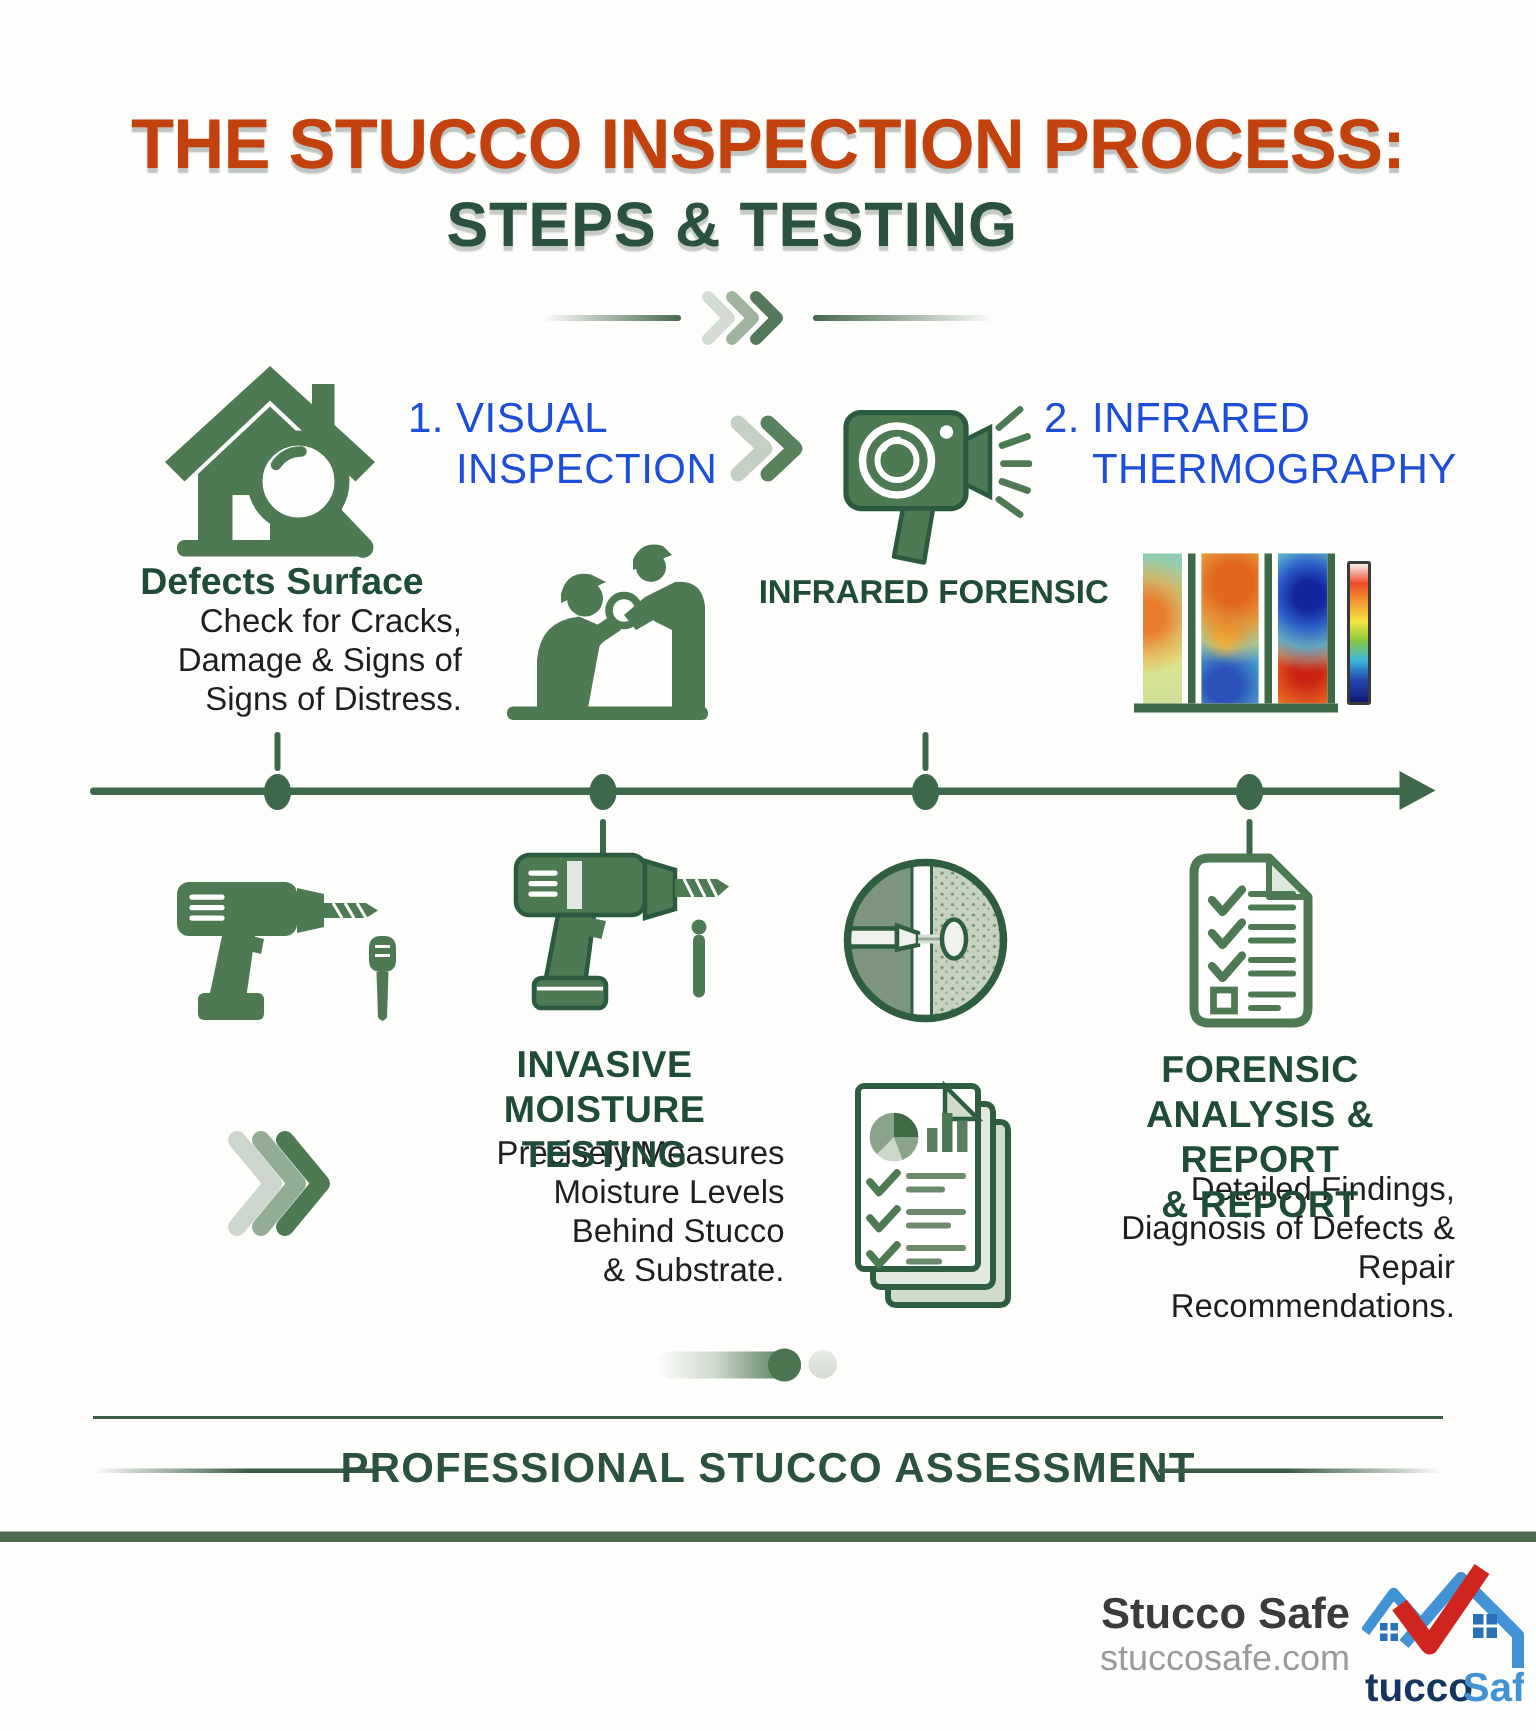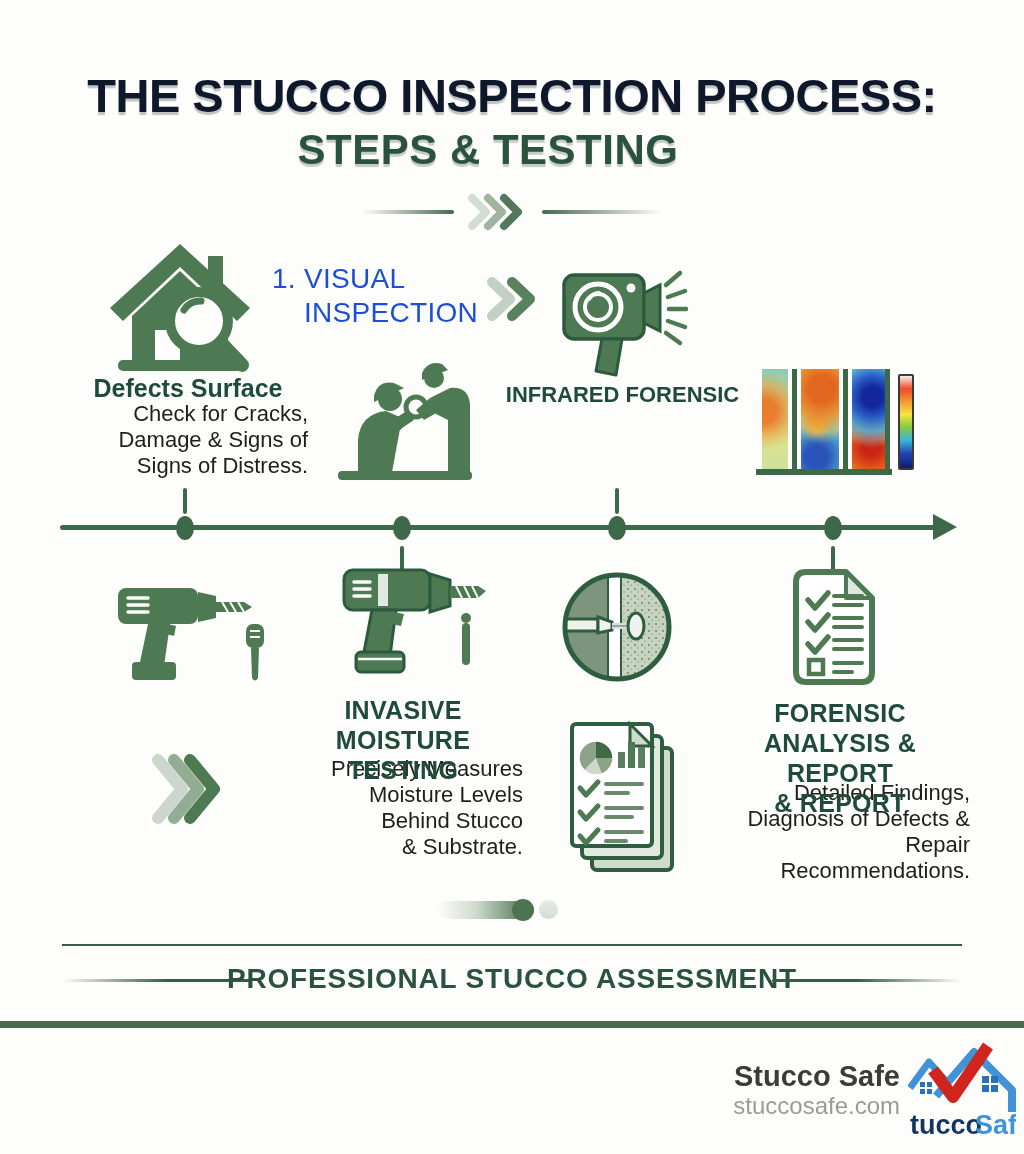--- a/index.html
+++ b/index.html
@@ -6,21 +6,21 @@
   .canvas{
     position:relative;width:1024px;height:1154px;margin:0 auto;
     background:#fdfdfc;overflow:hidden;
     font-family:"Liberation Sans", sans-serif;
   }
   .abs{position:absolute;}
 
   
   .title1{
     left:0;top:68px;width:1024px;text-align:center;
-    font-size:47px;font-weight:bold;letter-spacing:-0.5px;color:#0f172a;
+    font-size:47px;font-weight:bold;letter-spacing:-0.5px;color:#c2410c;
     text-shadow:0 3px 1px rgba(30,50,40,0.28);
   }
   .title2{
     left:0;top:126px;width:976px;text-align:center;
     font-size:42px;font-weight:bold;letter-spacing:0.5px;color:#2a523e;
     text-shadow:0 3px 1px rgba(30,50,40,0.25);
   }
   .hdr-divider{left:0;top:192px;width:1024px;height:40px;display:flex;align-items:center;justify-content:center;gap:12px;}
   .hline{display:block;height:4px;width:92px;border-radius:2px;}
   .hline.l{background:linear-gradient(to right, rgba(78,122,83,0), #46684c);}
@@ -128,20 +128,24 @@
     <path d="M50 92 L70 92 L64 128 L44 124 Z" fill="#4e7a53" stroke="#2c5a3e" stroke-width="3" stroke-linejoin="round"></path>
     <g stroke="#4e7a53" stroke-width="4.5" stroke-linecap="round">
       <line x1="114" y1="38" x2="128" y2="26"></line>
       <line x1="116" y1="50" x2="133" y2="44"></line>
       <line x1="117" y1="62" x2="134" y2="62"></line>
       <line x1="116" y1="74" x2="133" y2="80"></line>
       <line x1="114" y1="86" x2="128" y2="96"></line>
     </g>
   </svg>
 
+  <div class="abs step-head" style="left:696px;top:262px;width:250px;">
+    <span>2. INFRARED</span>
+    <span class="ind">THERMOGRAPHY</span>
+  </div>
 
   <div class="abs green-sub" style="left:78px;top:374px;width:220px;">Defects Surface</div>
   <div class="abs body-txt pre" style="left:68px;top:401px;width:240px;">Check for Cracks,
 Damage &amp; Signs of
 Signs of Distress.</div>
 
   <svg class="abs" style="left:330px;top:352px;" width="150" height="130" viewBox="0 0 150 130">
     <rect x="8" y="119" width="134" height="9" rx="4" fill="#4e7a53"></rect>
 
     <circle cx="60" cy="47" r="12" fill="#4e7a53"></circle>

